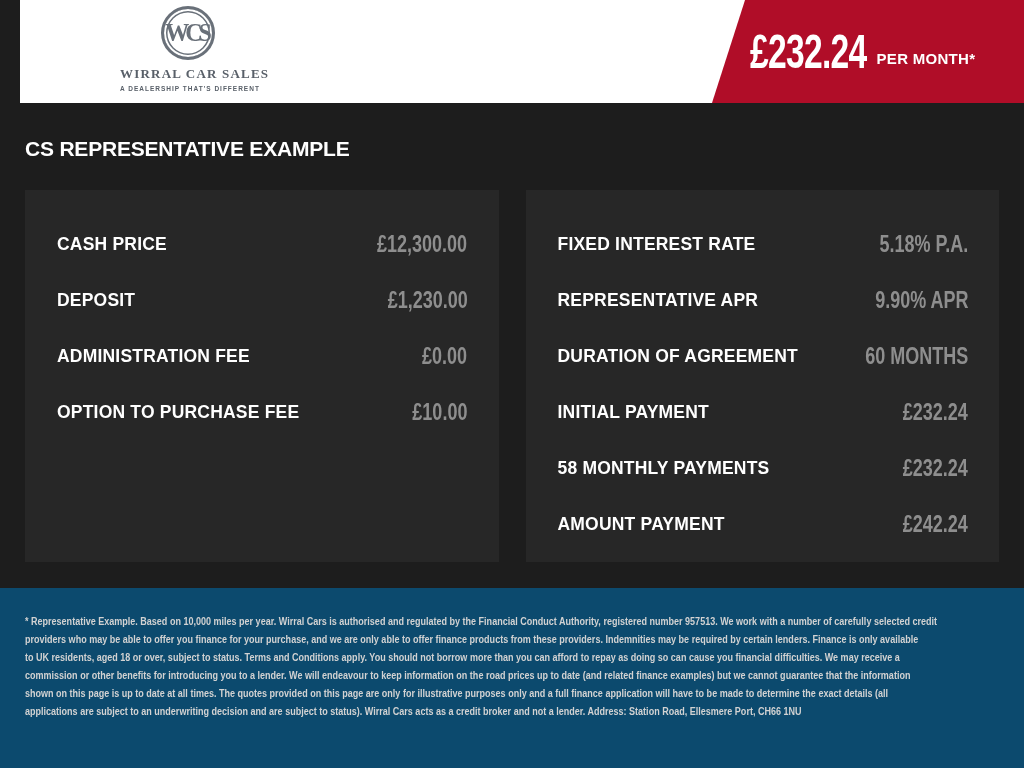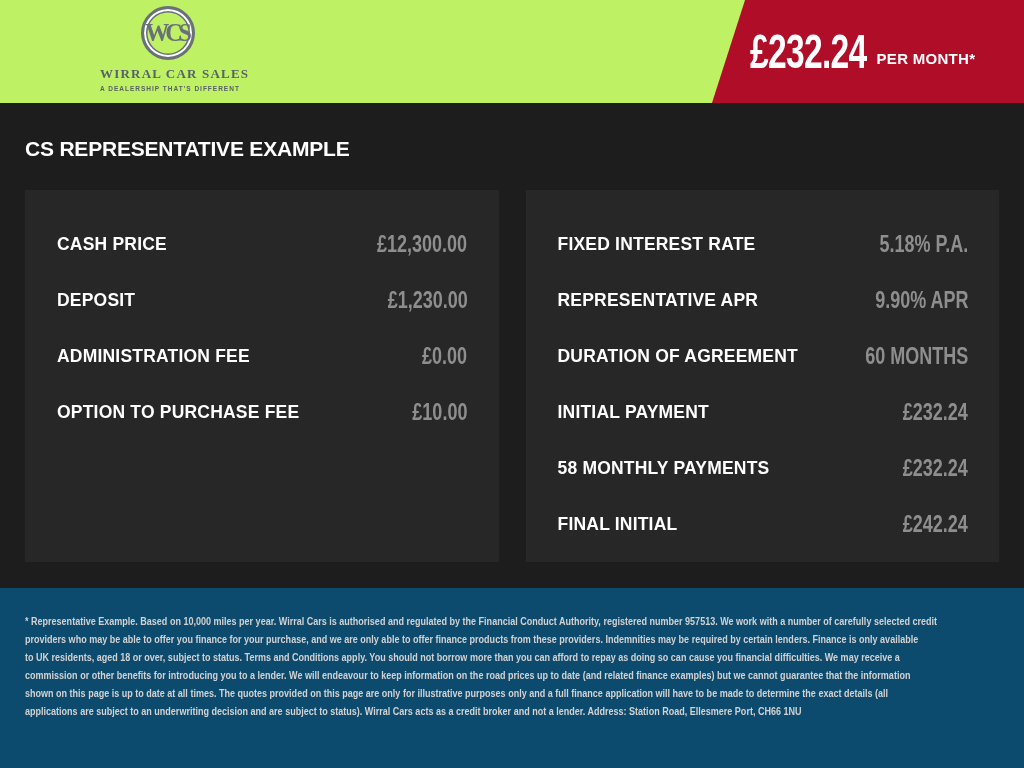--- a/index.html
+++ b/index.html
@@ -7,22 +7,23 @@
   body {
     font-family: "Liberation Sans", sans-serif;
     background: #1d1d1d;
     position: relative;
   }
 
   
   .header {
     position: relative;
     height: 103px;
-    background: #bef264;
+    background: #ffffff;
     overflow: hidden;
+    margin-left: 20px;
   }
   .logo-block {
     position: absolute;
     left: 100px;
     top: 6px;
     width: 136px;
     text-align: center;
   }
   .logo-circle {
     width: 54px;
@@ -215,21 +216,21 @@
         </div>
         <div class="finance-row">
           <span class="finance-label">INITIAL PAYMENT</span>
           <span class="finance-value">£232.24</span>
         </div>
         <div class="finance-row">
           <span class="finance-label">58 MONTHLY PAYMENTS</span>
           <span class="finance-value">£232.24</span>
         </div>
         <div class="finance-row">
-          <span class="finance-label">FINAL INITIAL</span>
+          <span class="finance-label">AMOUNT PAYMENT</span>
           <span class="finance-value">£242.24</span>
         </div>
       </section>
 
     </div>
   </main>
 
   <footer class="footer">
     <div class="footer-line">* Representative Example. Based on 10,000 miles per year. Wirral Cars is authorised and regulated by the Financial Conduct Authority, registered number 957513. We work with a number of carefully selected credit</div>
     <div class="footer-line">providers who may be able to offer you finance for your purchase, and we are only able to offer finance products from these providers. Indemnities may be required by certain lenders. Finance is only available</div>

